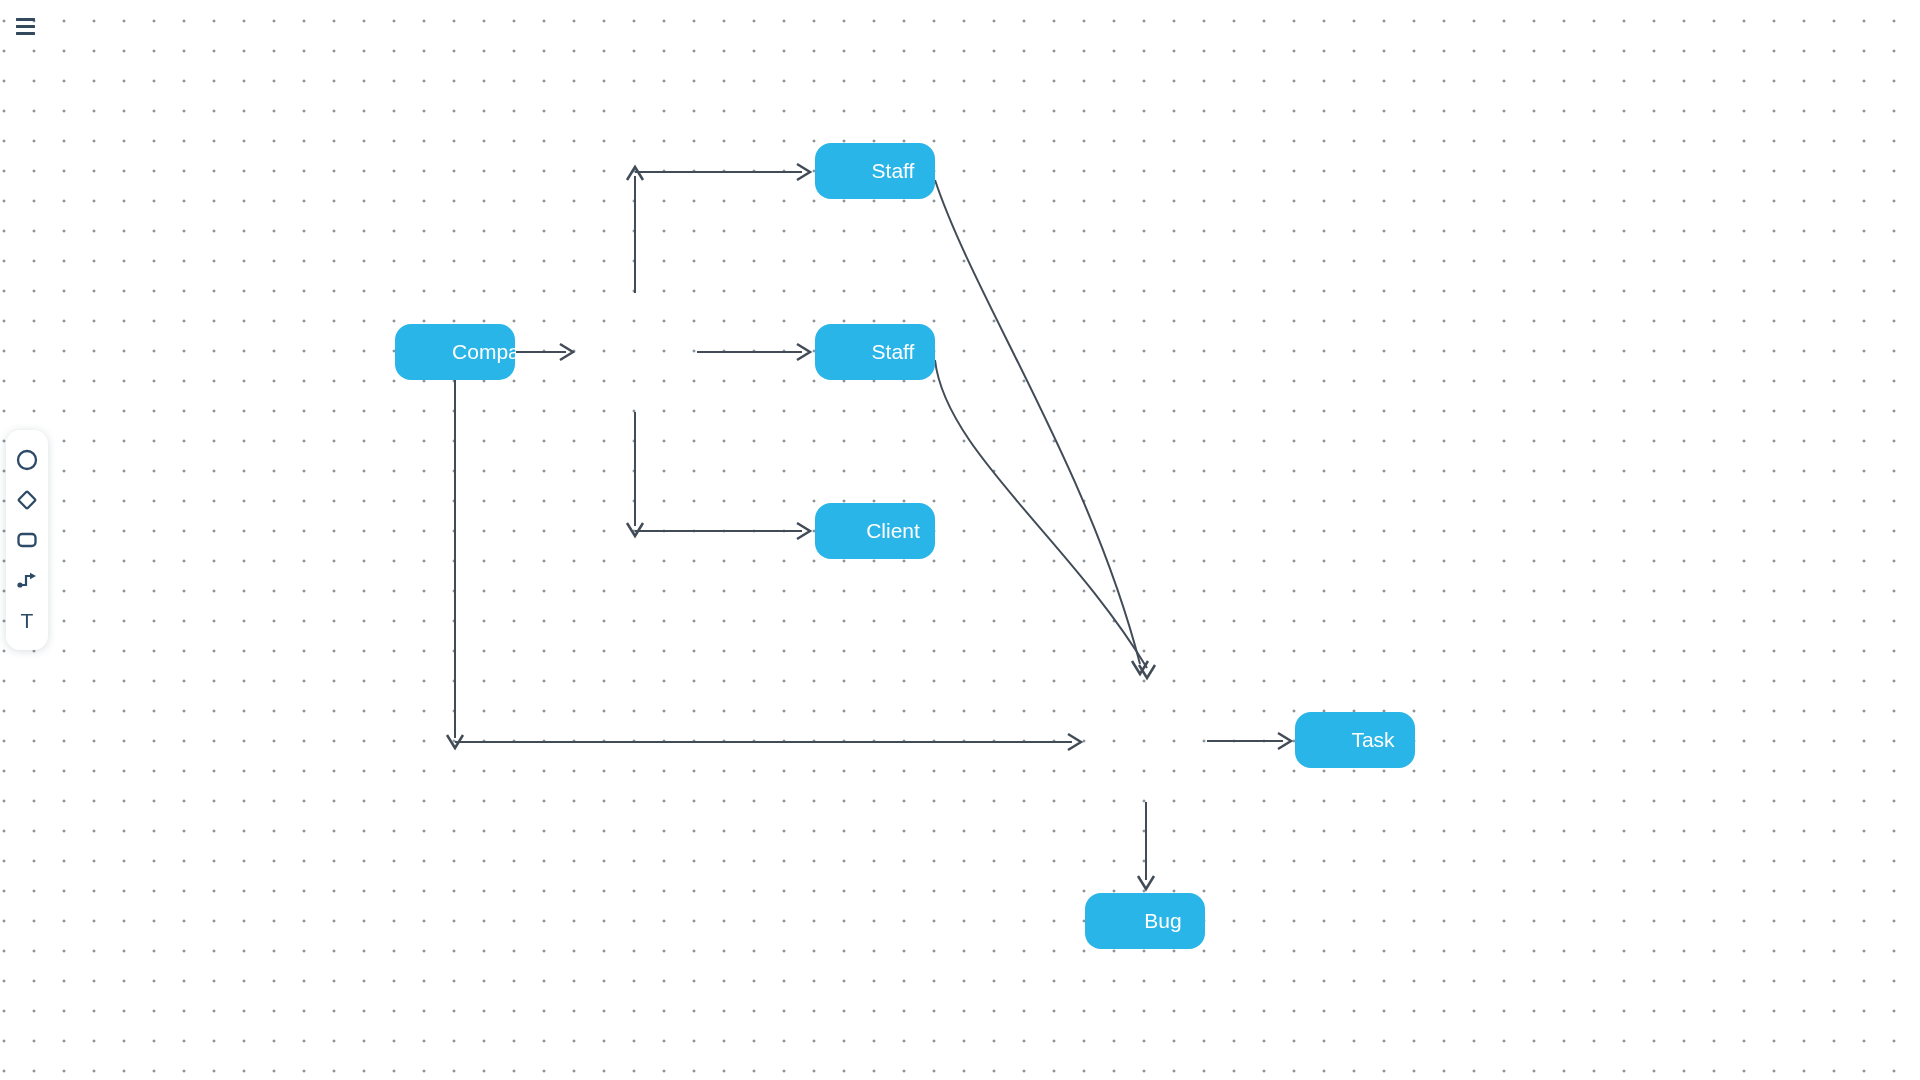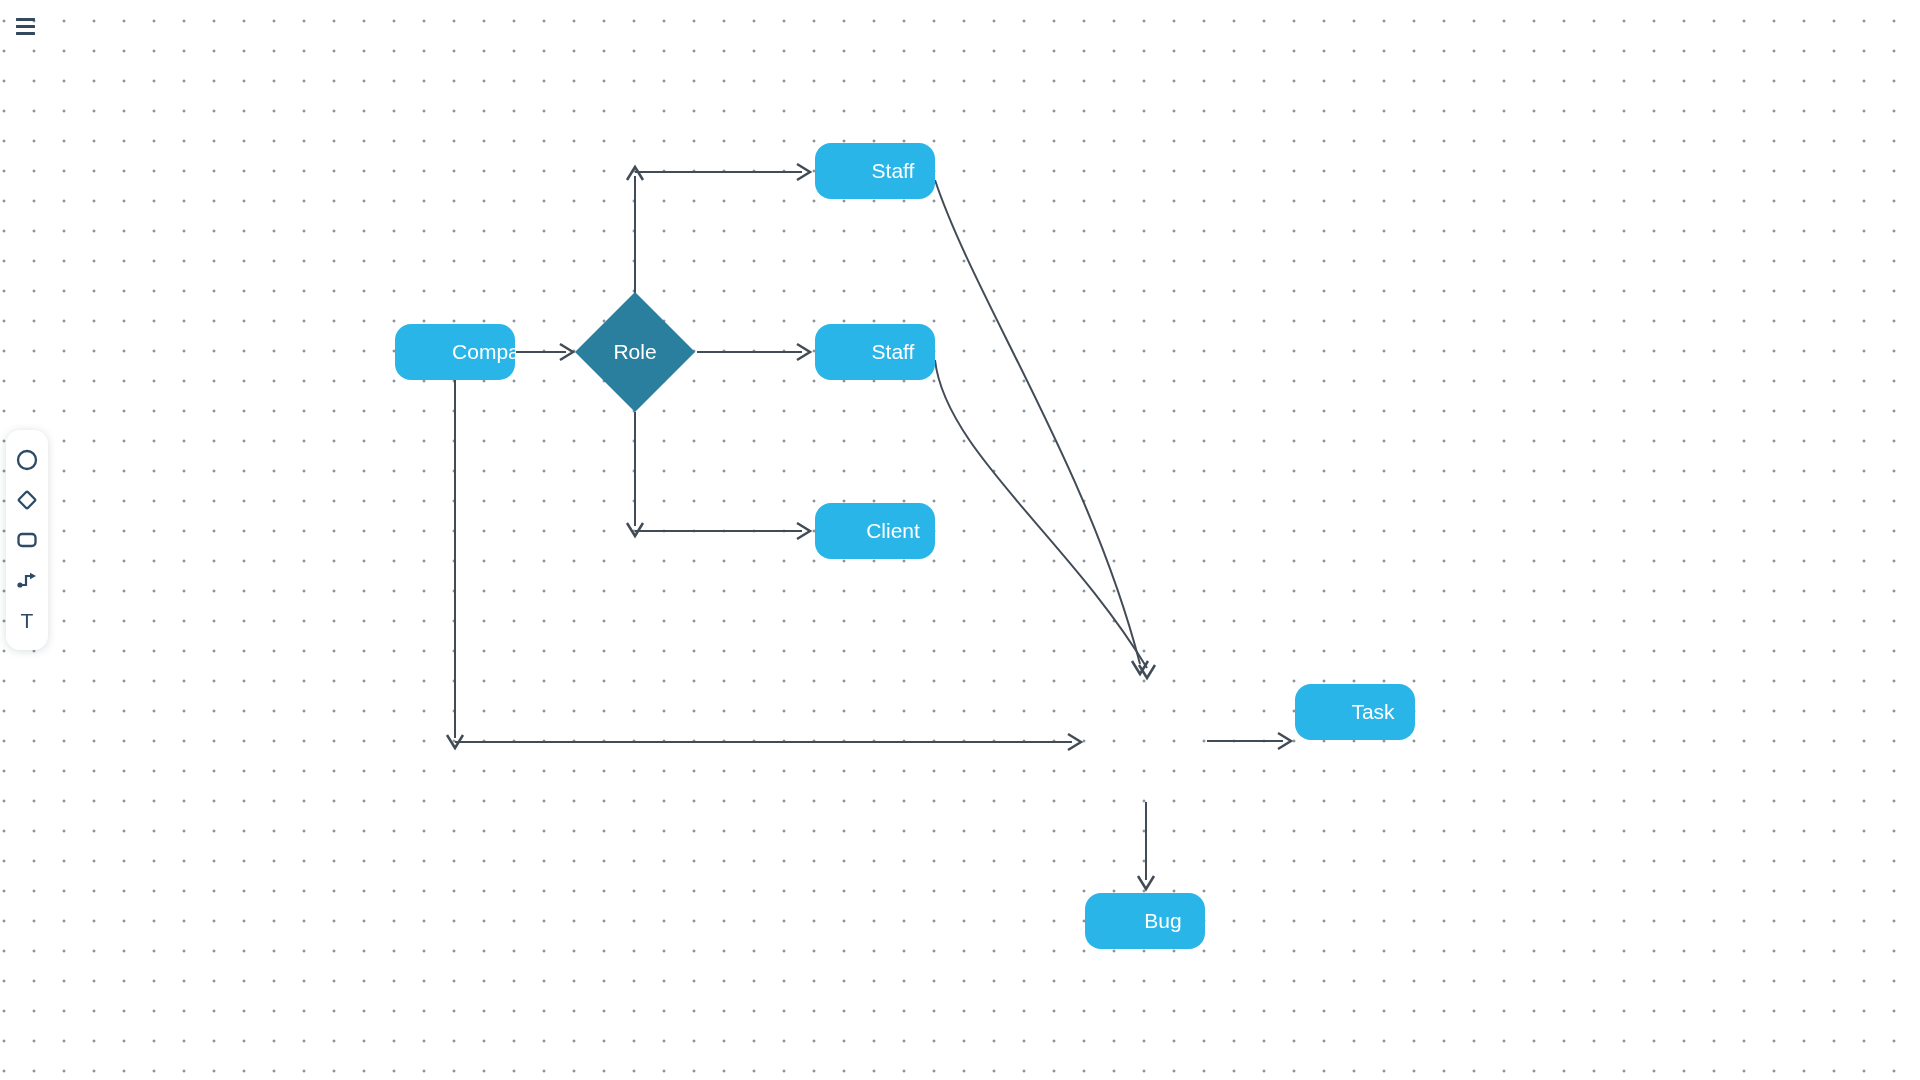--- a/index.html
+++ b/index.html
@@ -129,38 +129,35 @@
     <g>
       <line x1="1146" y1="802" x2="1146" y2="880"></line>
       <polyline points="1138,876 1146,889 1154,876"></polyline>
     </g>
   </svg>
 
   <div class="node node-rect clip-label" style="left:395px;top:324px;">
     <span class="node-label">Company</span>
   </div>
 
-  <div class="node node-diamond" style="left:575px;top:292px;">
-    <span class="node-label">Role</span>
-  </div>
 
   <div class="node node-rect" style="left:815px;top:143px;">
     <span class="node-label">Staff</span>
   </div>
 
   <div class="node node-rect" style="left:815px;top:324px;">
     <span class="node-label">Staff</span>
   </div>
 
   <div class="node node-rect" style="left:815px;top:503px;">
     <span class="node-label">Client</span>
   </div>
 
 
-  <div class="node node-rect" style="left:1295px;top:684px;">
+  <div class="node node-rect" style="left:1295px;top:712px;">
     <span class="node-label">Task</span>
   </div>
 
   <div class="node node-rect" style="left:1085px;top:893px;">
     <span class="node-label">Bug</span>
   </div>
 
 </div>
 
 </body></html>

